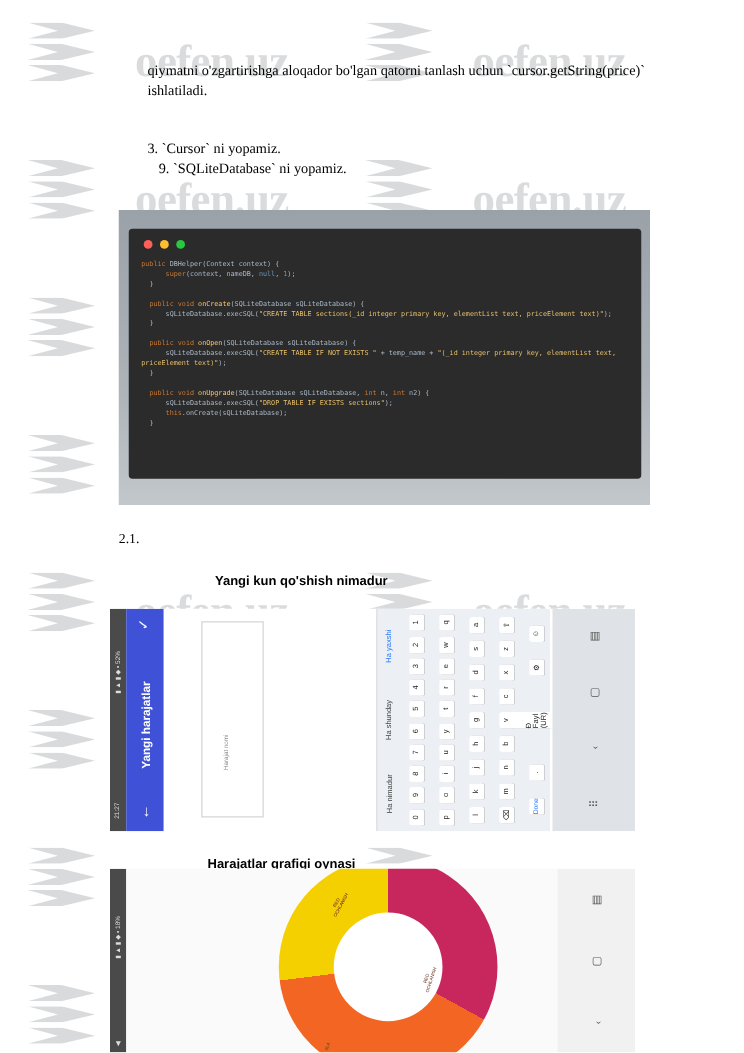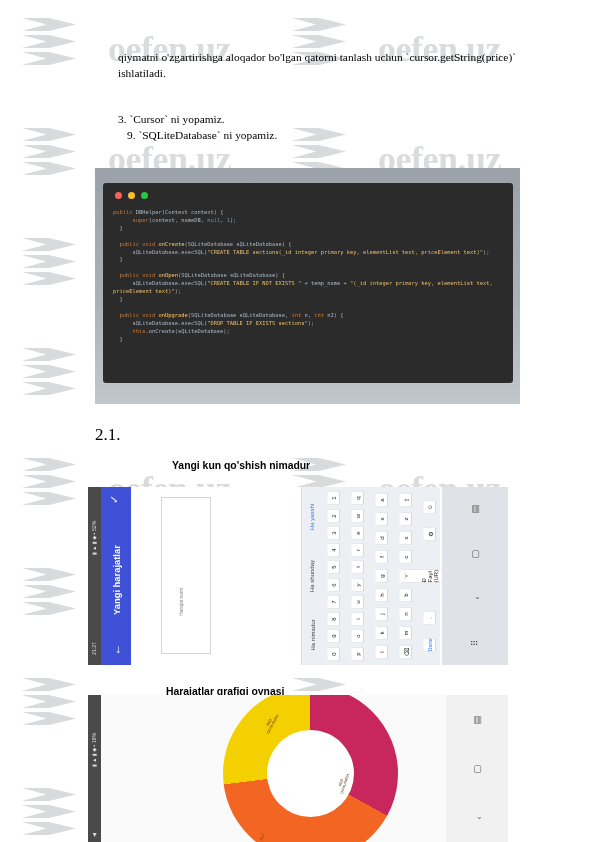--- a/index.html
+++ b/index.html
@@ -86,21 +86,21 @@
   .k-kw{color:#cc7832;}
   .k-fn{color:#ffc66d;}
   .k-num{color:#6897bb;}
   .k-this{color:#cc7832;}
   .k-id{color:#a9b7c6;}
   .k-yellow{color:#e8bf6a;}
 
   
   .sec-num{
     position:absolute;
-    font-size:17px;color:#000;
+    font-size:11px;color:#000;
   }
   .capt{
     position:absolute;
     font-family:"Liberation Sans", sans-serif;
     font-weight:700;
     font-size:10.4px;
     color:#000;
   }
 
   

